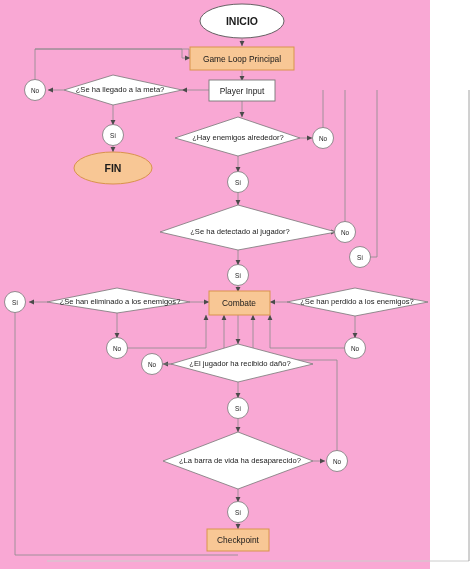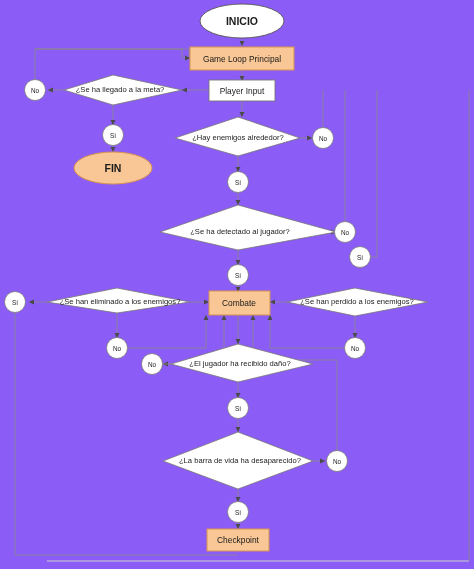--- a/index.html
+++ b/index.html
@@ -1,18 +1,18 @@
 <!DOCTYPE html>
 <html><head>
 <meta charset="utf-8">
 <style>
   html,body{margin:0;padding:0;background:#ffffff;}
   body{width:474px;height:569px;overflow:hidden;
        font-family:"Liberation Sans",sans-serif;}
-  #stage{position:relative;width:474px;height:569px;background:#8b5cf6;}
+  #stage{position:relative;width:430px;height:569px;background:#f9a8d4;}
   svg#flow{position:absolute;left:0;top:0;width:474px;height:569px;}
   text{font-family:"Liberation Sans",sans-serif;fill:#1a1a1a;}
   .t-term{font-size:10.5px;font-weight:bold;}
   .t-proc{font-size:8.4px;}
   .t-dec{font-size:7.6px;}
   .t-lbl{font-size:6.4px;}
 </style>
 </head>
 <body>
 

